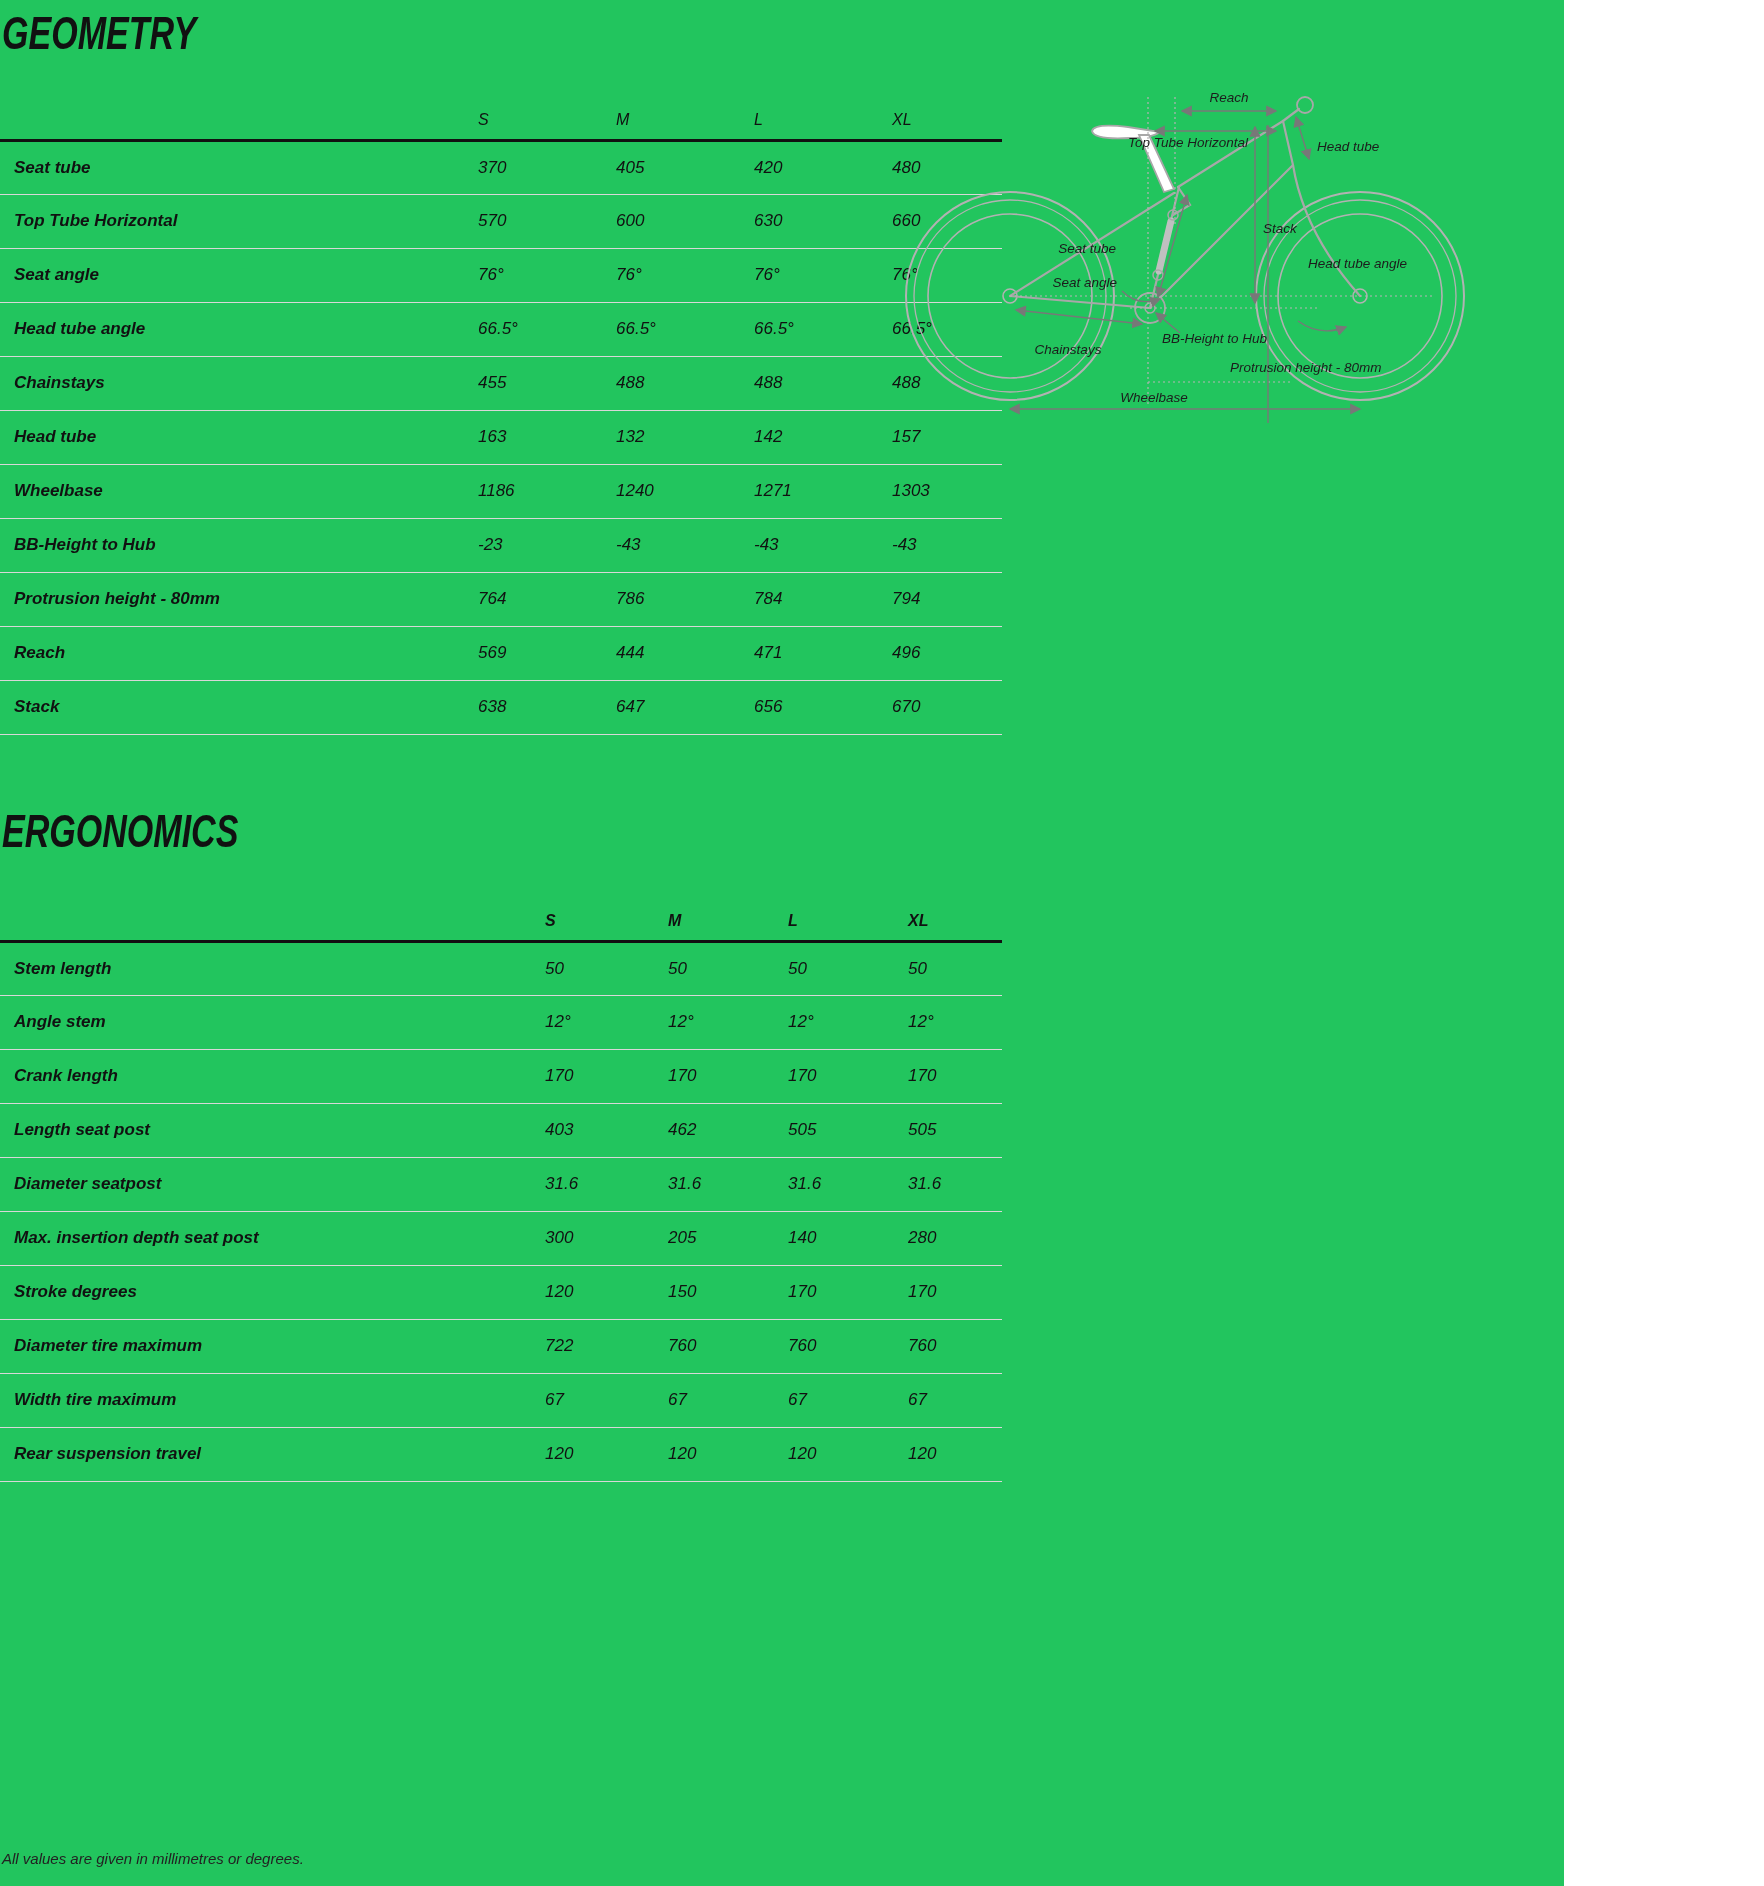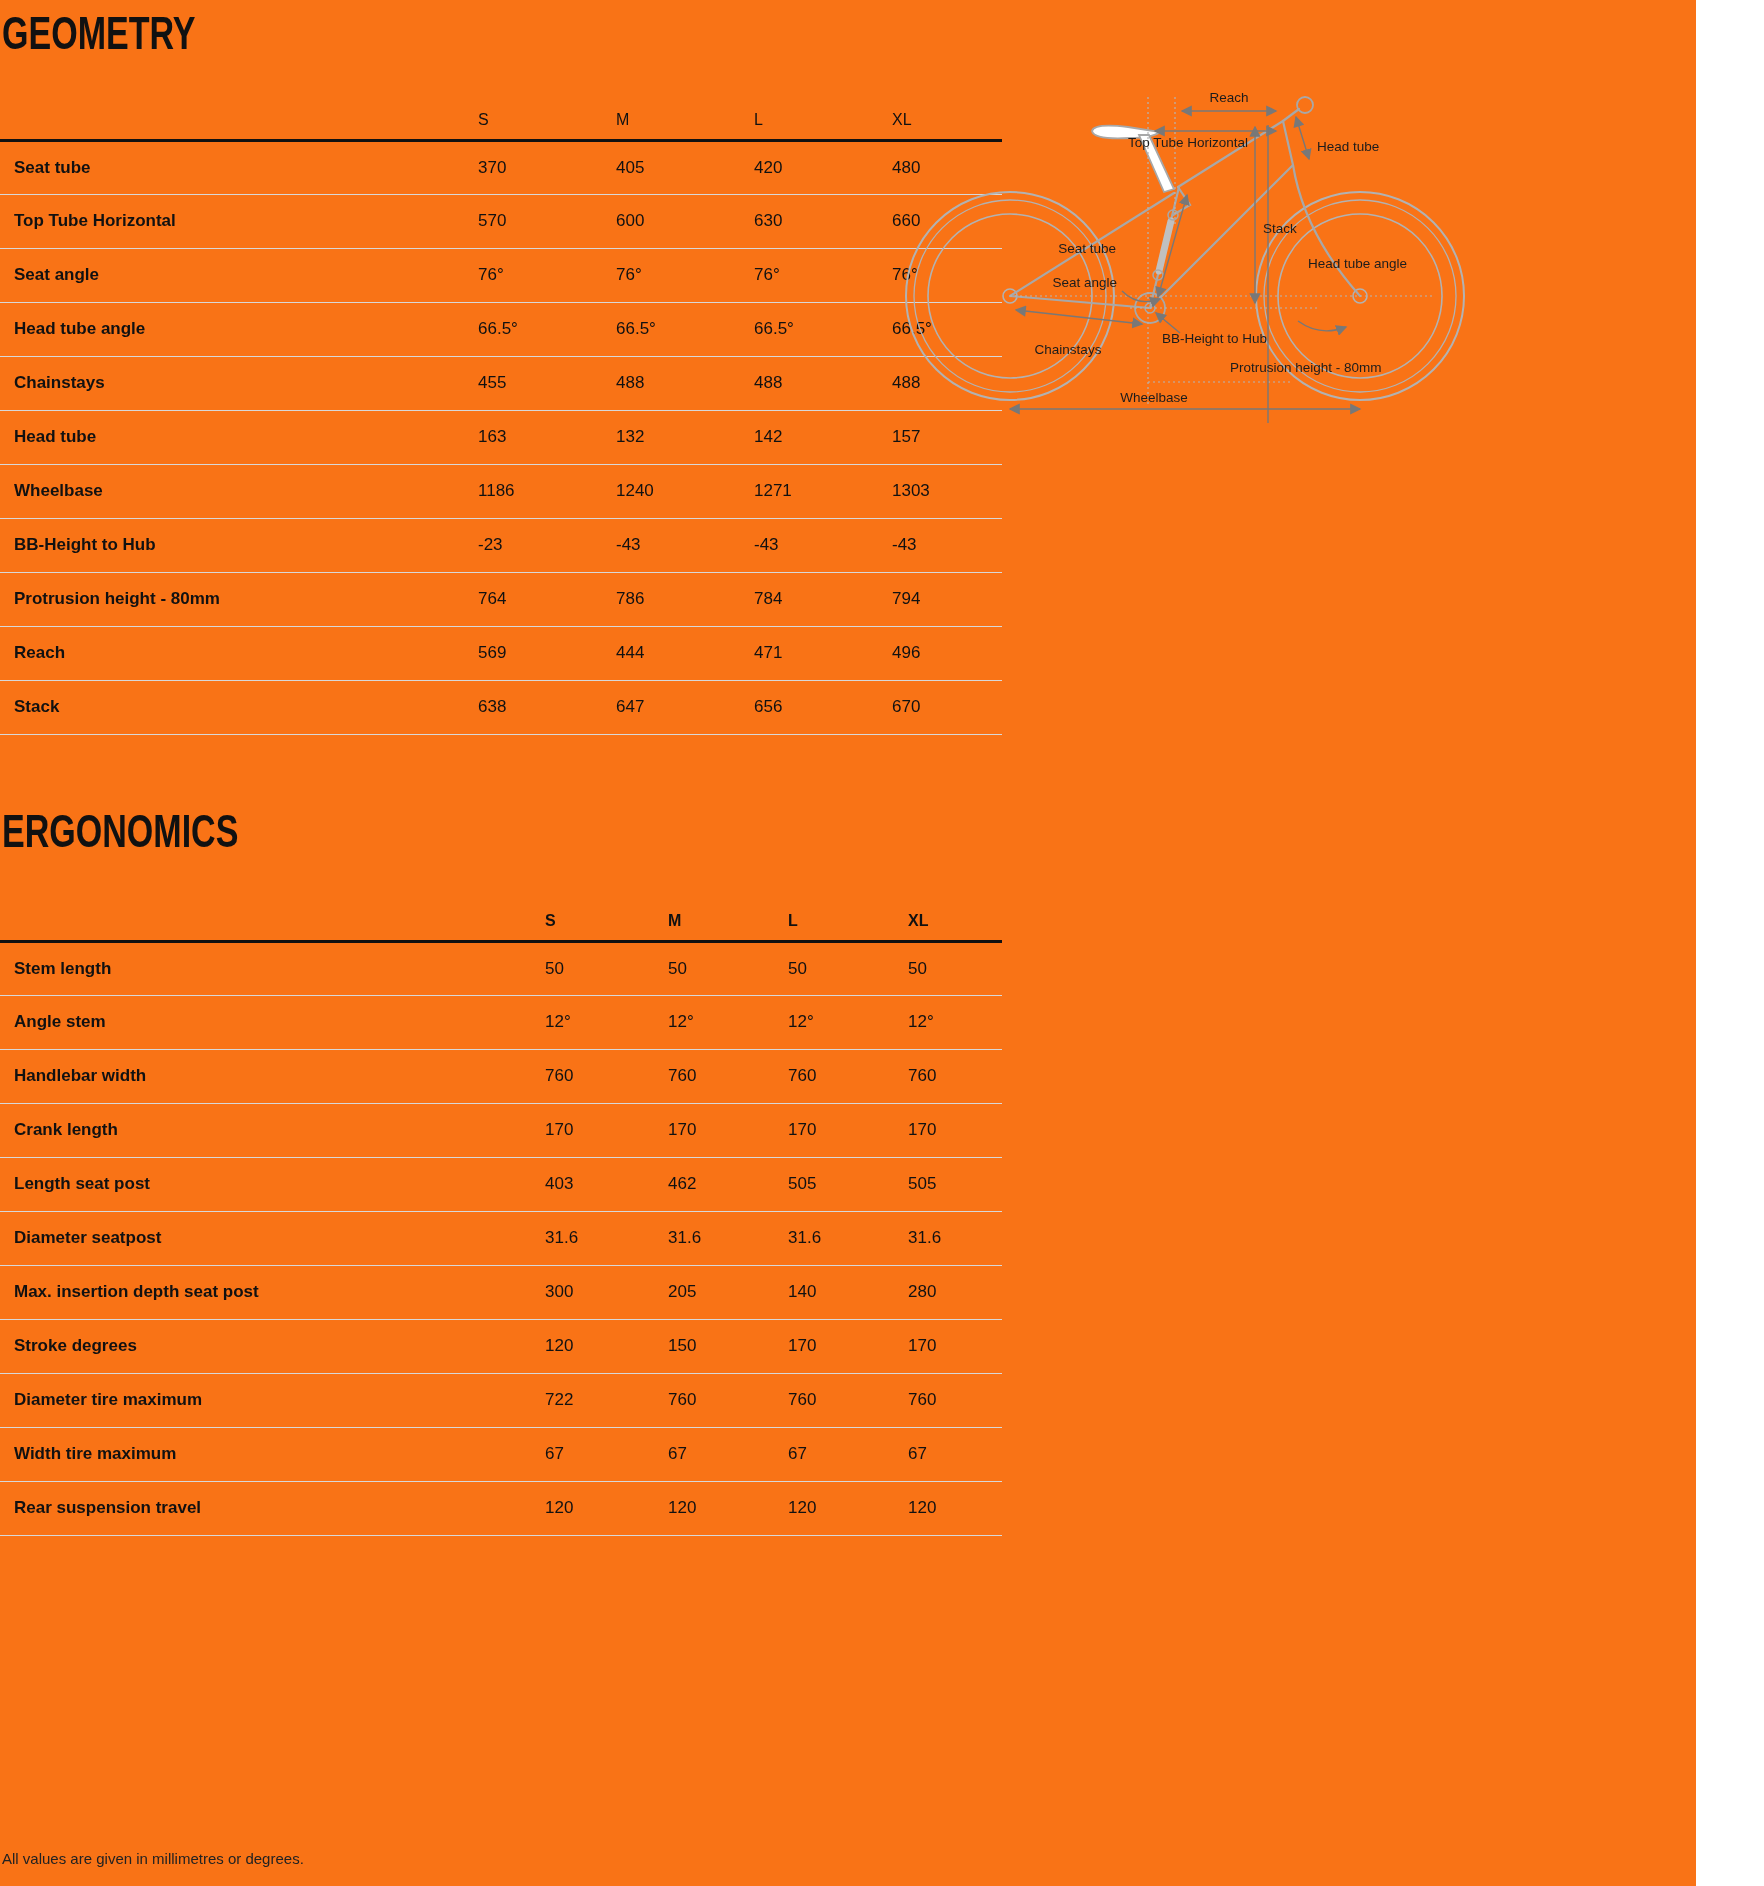--- a/index.html
+++ b/index.html
@@ -1,17 +1,17 @@
 <!DOCTYPE html>
 <html><head>
 <meta charset="utf-8">
 <style>
   html,body{margin:0;padding:0;background:#fff;}
   body{font-family:"Liberation Sans", sans-serif;color:#1a1a1a;}
-  .page{position:relative;width:1696px;height:1886px;background:#f97316;overflow:hidden;}
+  .page{position:relative;width:1564px;height:1886px;background:#22c55e;overflow:hidden;font-style:italic;}
   .section-title{
     position:absolute;left:2px;
     font-size:46px;font-weight:800;letter-spacing:0px;
     transform:scaleX(0.74);transform-origin:left center;
     white-space:nowrap;color:#111;
   }
   #geo-title{top:6px;}
   #ergo-title{top:804px;}
   table.spec{position:absolute;left:0;border-collapse:collapse;table-layout:fixed;width:1002px;}
   #geo-table{top:96px;}
@@ -171,27 +171,20 @@
           <td>50</td>
         </tr>
         <tr>
           <td class="rowlabel">Angle stem</td>
           <td>12°</td>
           <td>12°</td>
           <td>12°</td>
           <td>12°</td>
         </tr>
         <tr>
-          <td class="rowlabel">Handlebar width</td>
-          <td>760</td>
-          <td>760</td>
-          <td>760</td>
-          <td>760</td>
-        </tr>
-        <tr>
           <td class="rowlabel">Crank length</td>
           <td>170</td>
           <td>170</td>
           <td>170</td>
           <td>170</td>
         </tr>
         <tr>
           <td class="rowlabel">Length seat post</td>
           <td>403</td>
           <td>462</td>

